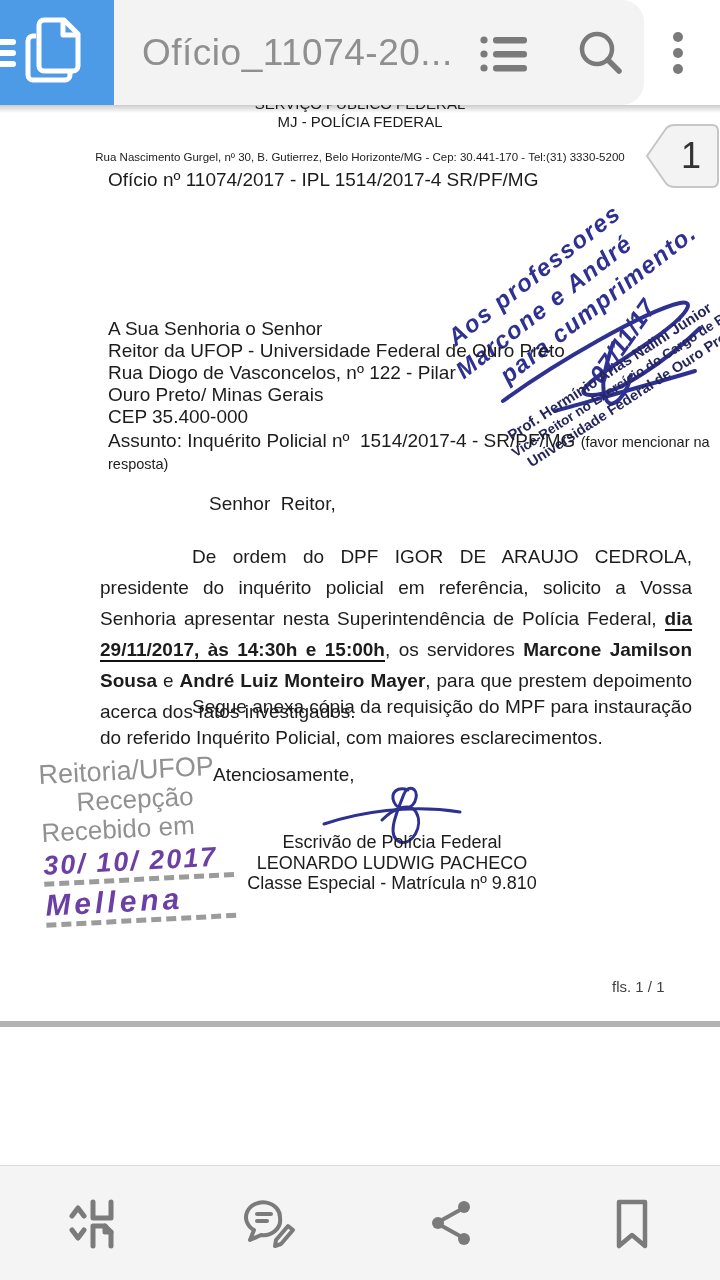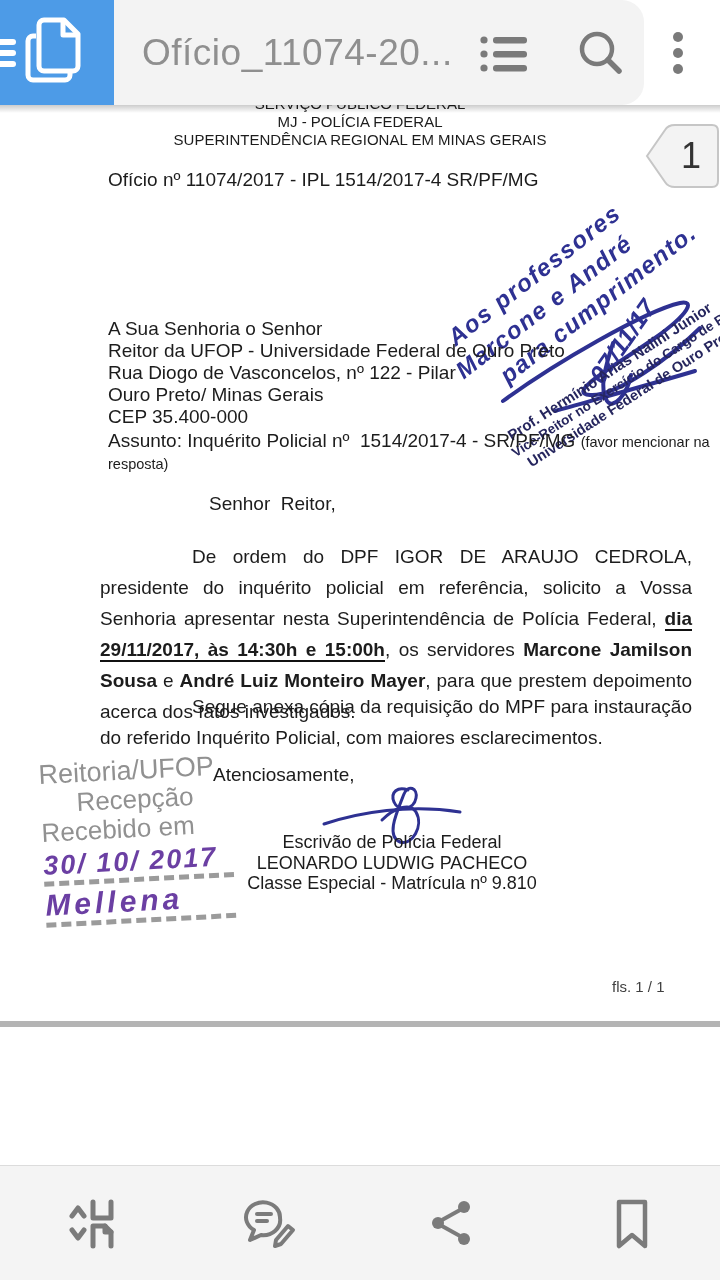--- a/index.html
+++ b/index.html
@@ -71,21 +71,21 @@
 </style>
 </head>
 <body>
 
 <div id="screen">
 
   <div class="page1">
 
     <div class="abs ctr hdr-l doc" style="top:-10px;">SERVIÇO PÚBLICO FEDERAL</div>
     <div class="abs ctr hdr-l doc" style="top:8px;">MJ - POLÍCIA FEDERAL</div>
-    <div class="abs ctr hdr-l doc" style="top:26px;">SUPERINTENDÊNCIA REGIONAL EM MINAS GERAIS</div>
+    <div class="abs ctr hdr-s doc" style="top:45px;">Rua Nascimento Gurgel, nº 30, B. Gutierrez, Belo Horizonte/MG - Cep: 30.441-170 - Tel:(31) 3330-5200</div>
 
     <div class="abs doc" style="left:108px;top:64px;">Ofício nº 11074/2017 - IPL 1514/2017-4 SR/PF/MG</div>
 
 
     <div class="abs hw-note" style="left:442px;top:133px;">
       <div class="l1">Aos professores</div>
       <div class="l2">Marcone e André</div>
       <div class="l3">para cumprimento.</div>
     </div>
 

